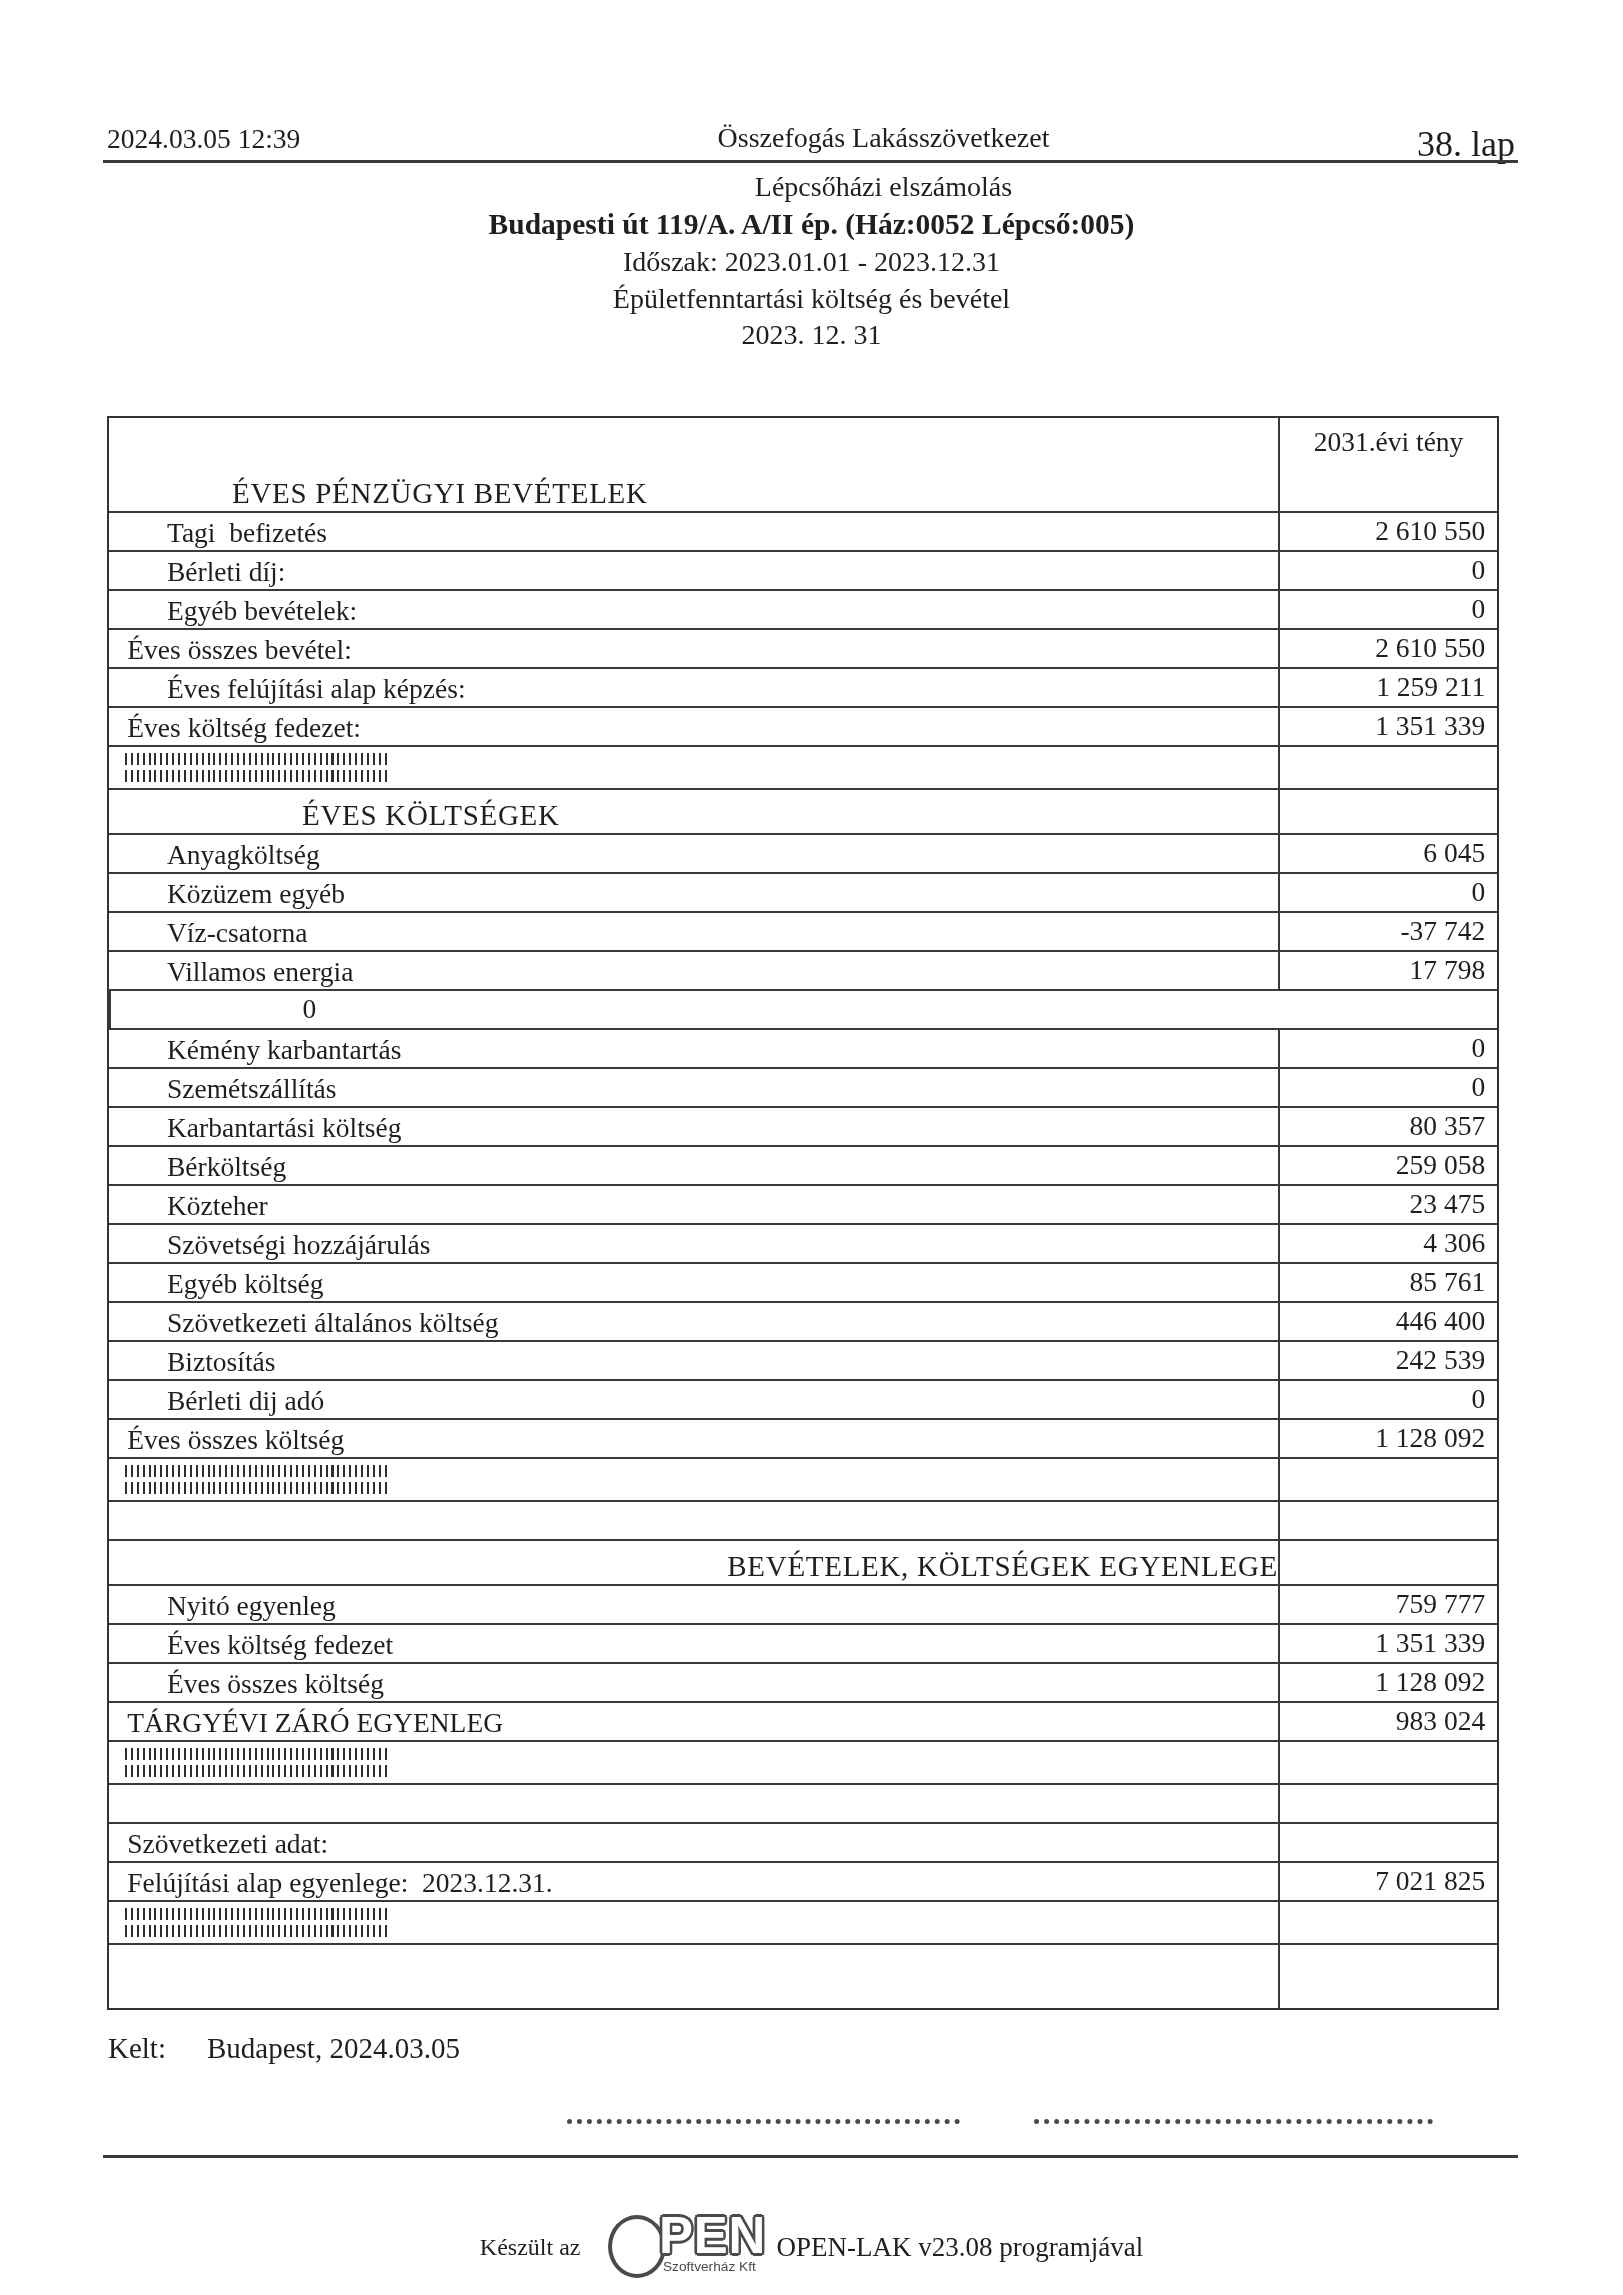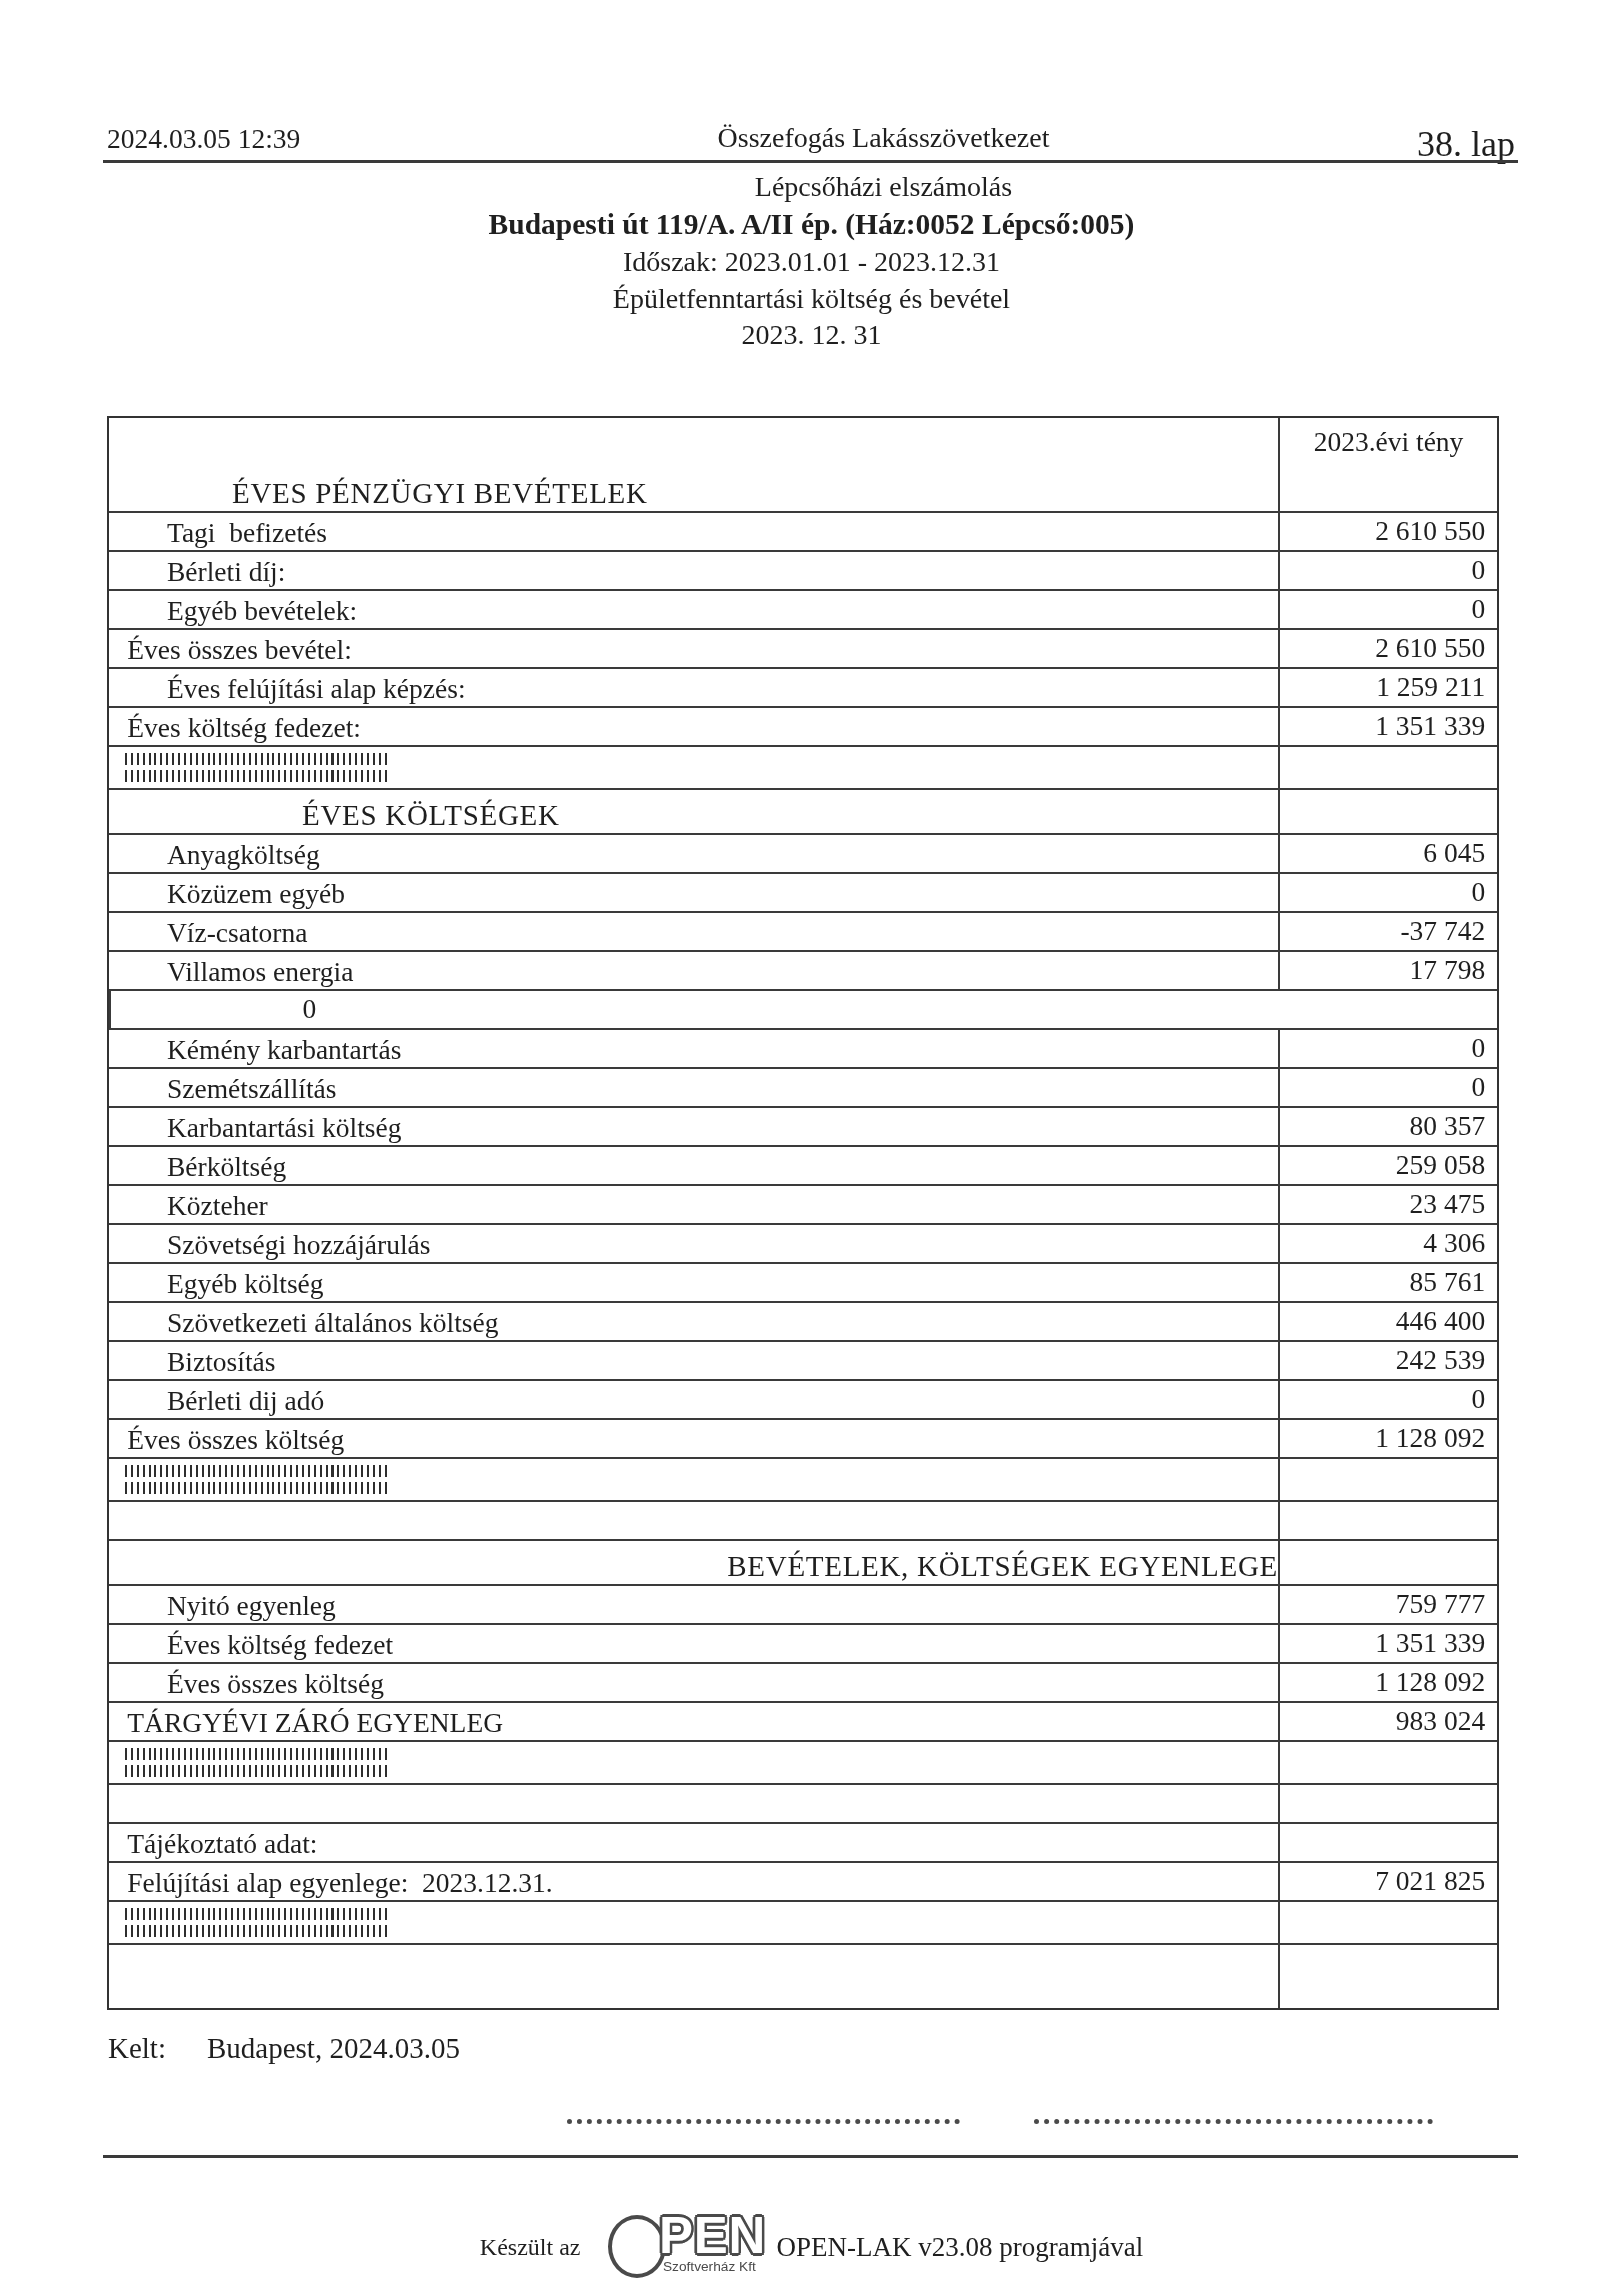--- a/index.html
+++ b/index.html
@@ -93,21 +93,21 @@
   <div class="doc-title-1">Lépcsőházi elszámolás</div>
   <div class="doc-title-2">Budapesti út 119/A. A/II ép. (Ház:0052 Lépcső:005)</div>
   <div class="doc-title-3">Időszak: 2023.01.01 - 2023.12.31</div>
   <div class="doc-title-4">Épületfenntartási költség és bevétel</div>
   <div class="doc-title-5">2023. 12. 31</div>
 
   <div class="fin-table">
     <div class="trow colheader">
       <div class="cl"></div>
       <div class="cr">
-        <span class="vh">2023.évi tény</span>
+        <span class="vh">2031.évi tény</span>
       </div>
     </div>
     <div style="display:contents"><div class="trow section ind-s1">
           <div class="cl">
             <span class="lbl">ÉVES PÉNZÜGYI BEVÉTELEK</span>
           </div>
           <div class="cr"></div>
         </div><div class="trow data ind-1">
           <div class="cl">
             <span class="lbl">Tagi  befizetés</span>
@@ -316,21 +316,21 @@
           <div class="cl">
             <div class="hatch-bar"></div>
             <div class="hatch-bar"></div>
           </div>
           <div class="cr"></div>
         </div><div class="trow empty">
           <div class="cl"></div>
           <div class="cr"></div>
         </div><div class="trow data ind-0">
           <div class="cl">
-            <span class="lbl">Tájékoztató adat:</span>
+            <span class="lbl">Szövetkezeti adat:</span>
           </div>
           <div class="cr"></div>
         </div><div class="trow data ind-0">
           <div class="cl">
             <span class="lbl">Felújítási alap egyenlege:  2023.12.31.</span>
           </div>
           <div class="cr">
             <span class="val">7 021 825</span>
           </div>
         </div><div class="trow hatch">

